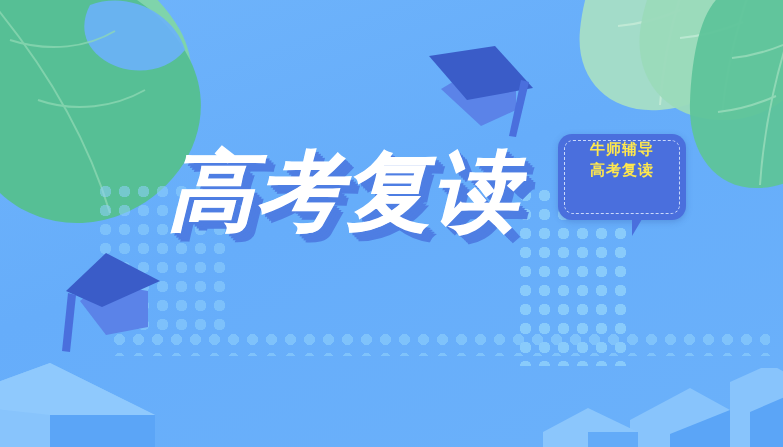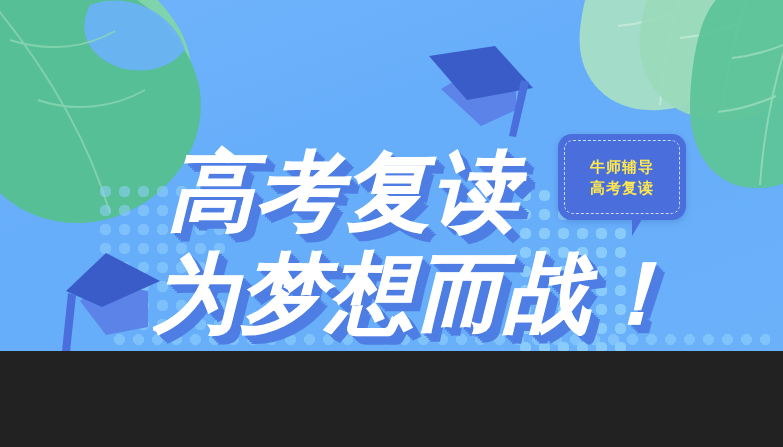--- a/index.html
+++ b/index.html
@@ -1,18 +1,18 @@
 <!DOCTYPE html>
 <html><head>
 <meta charset="utf-8">
 <style>
   html,body{margin:0;padding:0;background:#222;}
   .banner{
     position:relative;
-    width:783px;height:351px;
+    width:783px;height:447px;
     overflow:hidden;
     background:linear-gradient(160deg,#6FB4FB 0%,#66ADFA 45%,#6BB1FA 100%);
     font-family:"Liberation Sans","DejaVu Sans",sans-serif;
   }
 
   
   .dots{
     position:absolute;
     background-image:radial-gradient(#8FD0FB 42%, rgba(143,208,251,0) 44%);
     background-size:19px 19px;
@@ -75,21 +75,20 @@
     box-shadow:0 2px 6px rgba(40,70,150,.25);
   }
   .badge-inner{
     position:absolute;
     left:6px;top:6px;right:6px;bottom:6px;
     border:1px dashed #C9D8FB;
     border-radius:9px;
     display:flex;
     flex-direction:column;
     align-items:center;
-    justify-content:center;
     gap:5px;
   }
   .badge-line{
     color:#FFE84D;
     font-size:15px;
     font-weight:bold;
     letter-spacing:1px;
     line-height:16px;
   }
   .badge-tail{
@@ -209,21 +208,20 @@
   <div class="cap cap-left">
     <svg width="125" height="115" viewBox="0 0 125 115">
       <path d="M36 58 L62 92 L104 84 L104 48 L58 40 Z" fill="#5B83E8"></path>
       <path d="M22 48 L62 10 L116 38 L58 64 Z" fill="#3A5CC8"></path>
       <path d="M24 50 L18 108 L26 109 L32 52 Z" fill="#4A6FDD"></path>
     </svg>
   </div>
 
   <div class="headline">
     <div class="hl-line hl-1">高考复读</div>
-    <div class="hl-line hl-2">为梦想而战！</div>
   </div>
 
   <div class="badge">
     <div class="badge-inner">
       <div class="badge-line">牛师辅导</div>
       <div class="badge-line">高考复读</div>
     </div>
     <div class="badge-tail"></div>
   </div>
 

